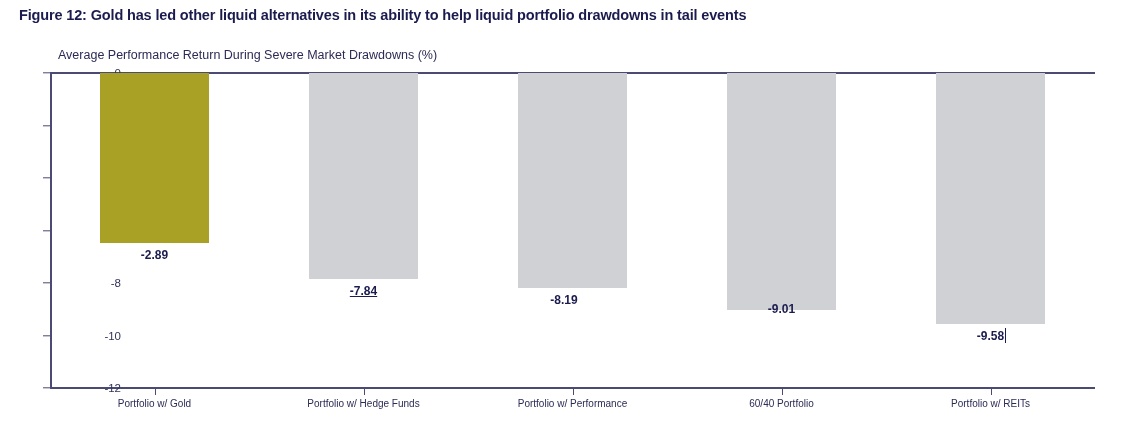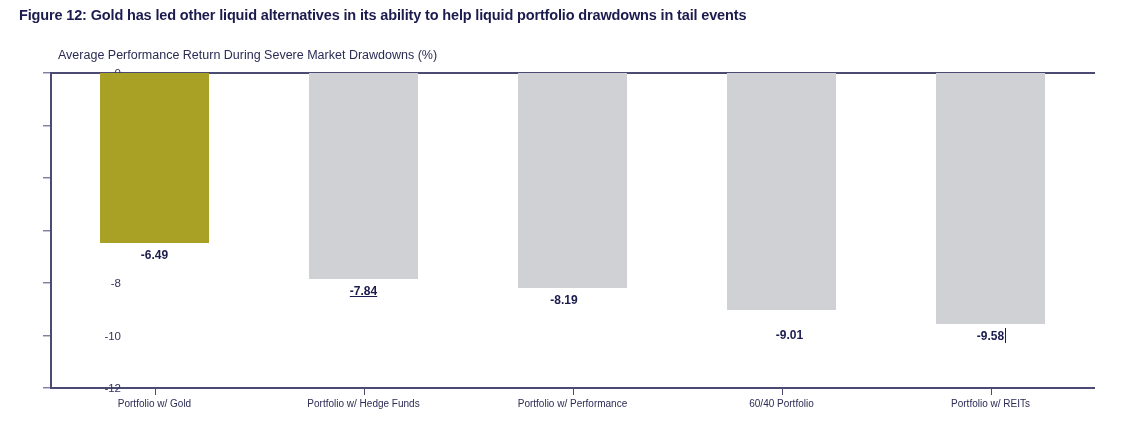--- a/index.html
+++ b/index.html
@@ -154,27 +154,27 @@
       <div class="ytick-mark" style="top: 230.5px;"></div>
       <div class="ytick" style="top: 283px;">-8</div>
       <div class="ytick-mark" style="top: 283px;"></div>
       <div class="ytick" style="top: 335.5px;">-10</div>
       <div class="ytick-mark" style="top: 335.5px;"></div>
       <div class="ytick" style="top: 388px;">-12</div>
       <div class="ytick-mark" style="top: 388px;"></div>
     </div>
   <div id="bars">
       <div class="bar gold" style="left: 100px; width: 109px; height: 170.363px; background: rgb(169, 160, 38);"></div>
-      <div class="bar-label" style="left: 154.5px; top: 248.363px;">-6.49</div>
+      <div class="bar-label" style="left: 154.5px; top: 248.363px;">-2.89</div>
       <div class="bar grey" style="left: 309px; width: 109px; height: 205.8px; background: rgb(208, 209, 212);"></div>
       <div class="bar-label" style="left: 363.5px; top: 283.8px; text-decoration: underline;">-7.84</div>
       <div class="bar grey" style="left: 518px; width: 109px; height: 214.987px; background: rgb(208, 209, 212);"></div>
       <div class="bar-label" style="left: 564px; top: 292.987px;">-8.19</div>
       <div class="bar grey" style="left: 727px; width: 109px; height: 236.512px; background: rgb(208, 209, 212);"></div>
-      <div class="bar-label" style="left: 781.5px; top: 328px; margin-left: 8px;">-9.01</div>
+      <div class="bar-label" style="left: 781.5px; top: 302px;">-9.01</div>
       <div class="bar grey" style="left: 936px; width: 109px; height: 251.475px; background: rgb(208, 209, 212);"></div>
       <div class="bar-label" style="left: 990.5px; top: 329.475px;">-9.58</div>
     </div>
   <div id="xticks">
       <div class="xtick-mark" style="left: 154.5px;"></div>
       <div class="xlabel" style="left: 154.5px;">Portfolio w/ Gold</div>
       <div class="xtick-mark" style="left: 363.5px;"></div>
       <div class="xlabel" style="left: 363.5px;">Portfolio w/ Hedge Funds</div>
       <div class="xtick-mark" style="left: 572.5px;"></div>
       <div class="xlabel" style="left: 572.5px;">Portfolio w/ Performance</div>

